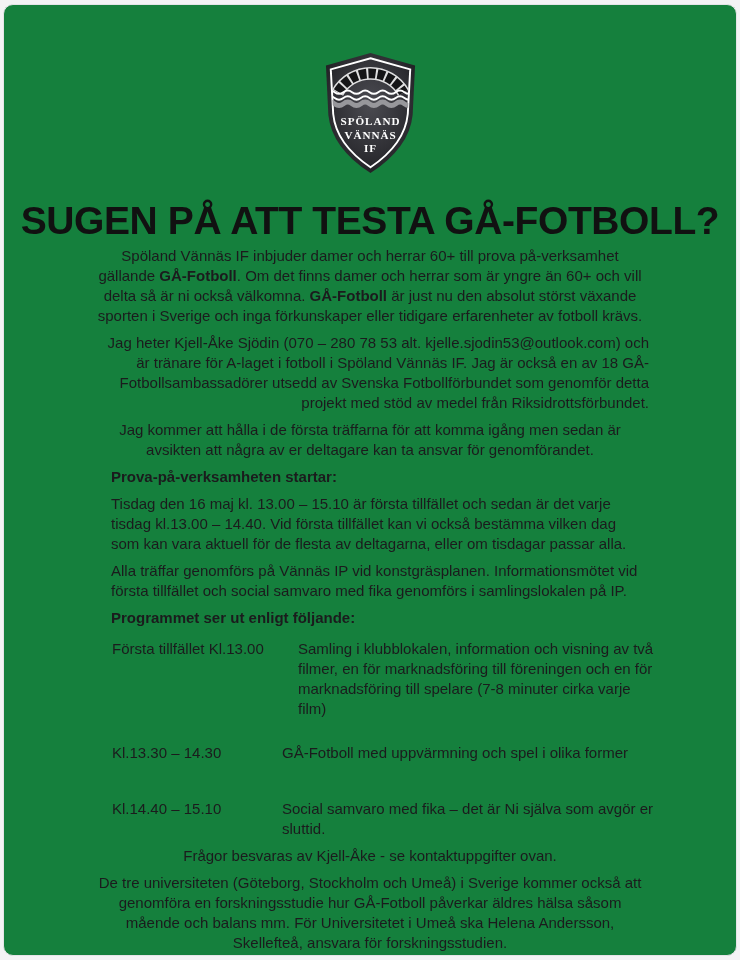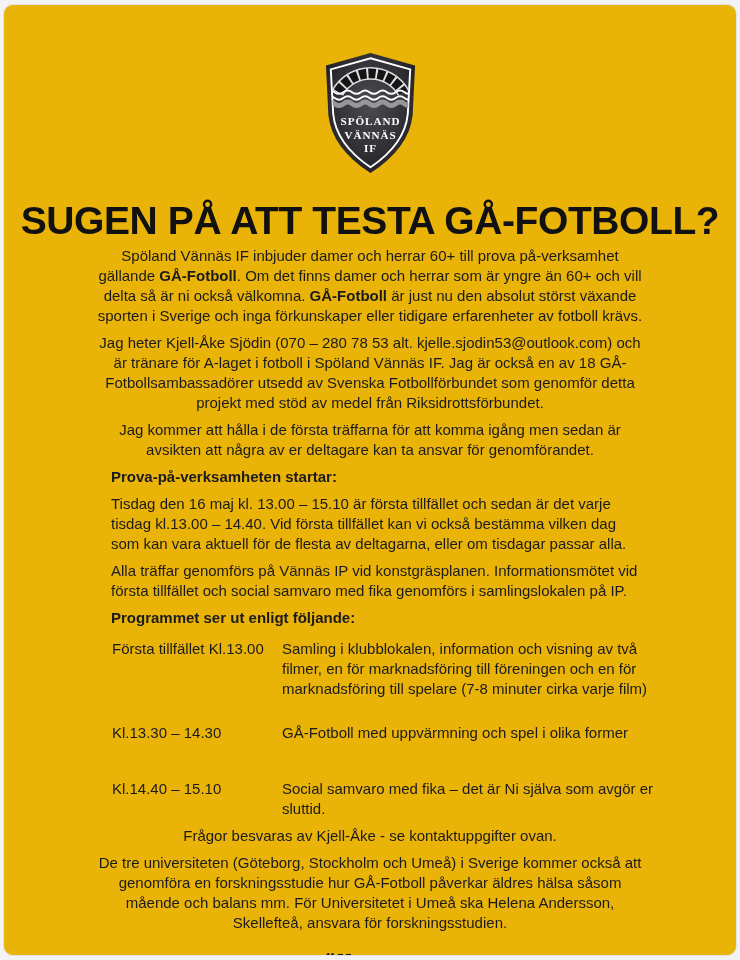--- a/index.html
+++ b/index.html
@@ -9,21 +9,21 @@
     height: 960px;
     background: #f3f3f5;
     font-family: "Liberation Sans", sans-serif;
     -webkit-font-smoothing: antialiased;
   }
   .page {
     box-sizing: border-box;
     width: 734px;
     height: 952px;
     margin: 4px auto 0;
-    background: #eab308;
+    background: #15803d;
     border: 1px solid #e4e4e7;
     border-radius: 10px;
     overflow: hidden;
     color: #1b1b1d;
   }
   .logo-wrap {
     margin-top: 46px;
     display: flex;
     justify-content: center;
   }
@@ -41,29 +41,29 @@
     margin: 0 auto;
     font-size: 15px;
     line-height: 20px;
   }
   .content p { margin: 7px; }
   .p-center { text-align: center; }
   .left-block { padding-left: 20px; padding-right: 4px; text-align: left; }
   .mt-16 { margin-top: 16px; }
   .mt-13 { margin-top: 13px; }
   .mt-12 { margin-top: 12px; }
-  .mt-10 { margin-top: 10px; }
+  .mt-10 { margin-top: 10px; text-align: right; }
   .sub-head { font-weight: 700; margin-top: 14px; }
   .bold { font-weight: 700; }
 
   .prog-row {
     display: flex;
     padding-left: 28px;
   }
-  .prog-row.r1 { margin-top: 11px; }
+  .prog-row.r1 { margin-top: 11px; gap: 16px; }
   .prog-row.r2 { margin-top: 24px; }
   .prog-row.r3 { margin-top: 36px; }
   .prog-time { width: 170px; flex: none; }
   .prog-activity { flex: 1; padding-right: 2px; }
 
   .outro-research { margin-top: 24px; }
   .outro-questions { margin-top: 14px; }
   .welcome-script {
     margin-top: 10px;
     text-align: center;

